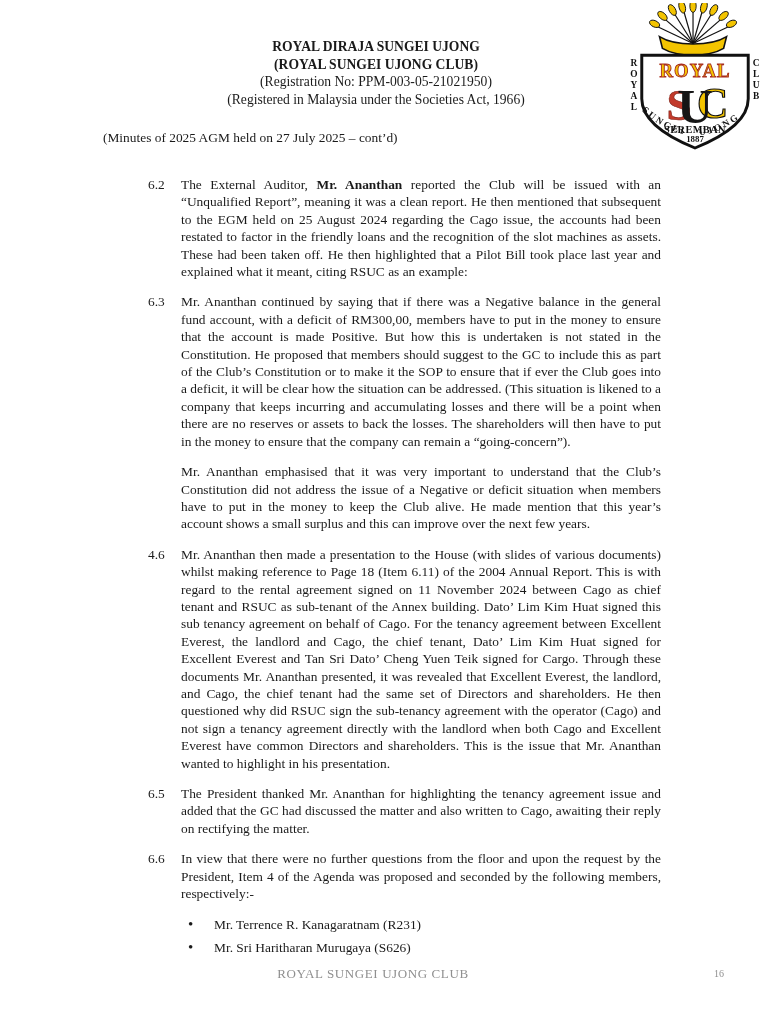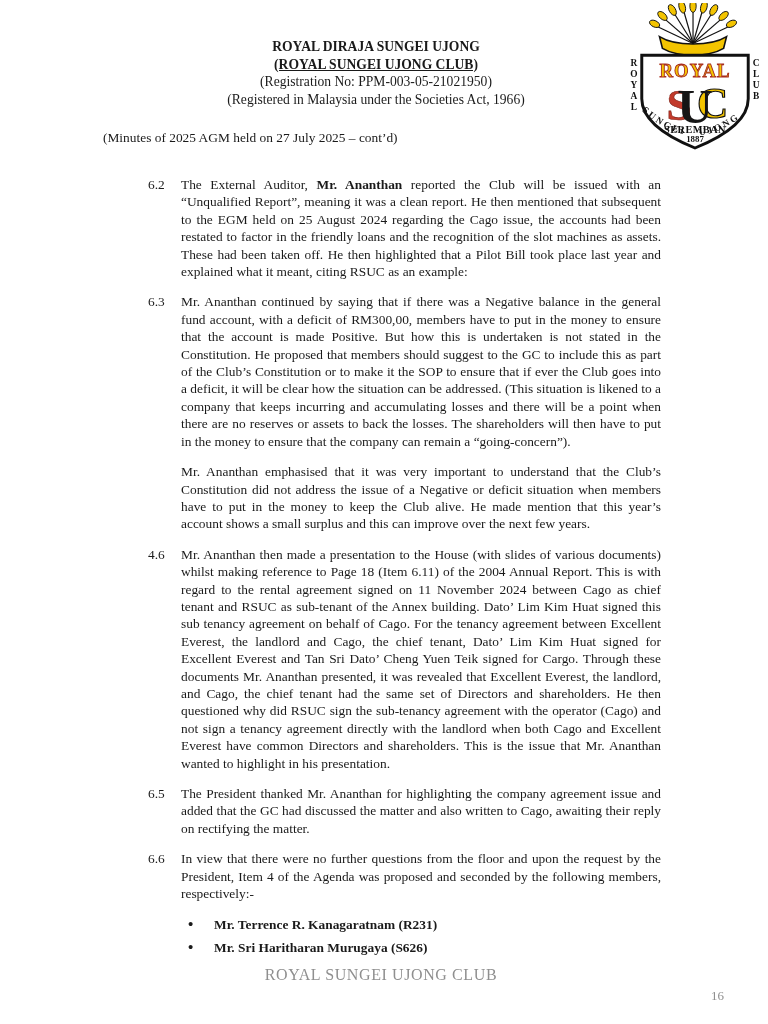--- a/index.html
+++ b/index.html
@@ -14,21 +14,21 @@
   }
   
   .header{
     padding-top:38px;
     width:752px;
     text-align:center;
     font-size:13.6px;
     line-height:17.5px;
   }
   .header .h-bold{font-weight:bold;}
-  .header .h-underline{text-decoration:underline;}
+  .header .h-underline{}
   .minutes-line{
     margin:22px 0 0 103px;
     font-size:13.4px;
   }
   
   .crest{
     position:absolute;
     top:3px;right:4px;
     width:138px;height:152px;
   }
@@ -41,48 +41,48 @@
   }
   .section{display:flex;margin-bottom:13px;}
   .sec-num{width:33px;flex:none;}
   .sec-body{flex:1;text-align:justify;}
   .sec-body p{margin:0;}
   .sec-body p + p{margin-top:13px;}
   .bullet-list{
     list-style:none;
     margin:14px 0 16px 40px;
     padding:0;
-    font-weight:bold;
+    font-weight:normal;
   }
   .bullet-list li{
     position:relative;
     padding-left:26px;
     margin-bottom:5px;
   }
   .bullet-list li::before{
     content:"\2022";
     position:absolute;
     left:0;top:0;
     font-size:15px;
   }
   
   .footer-club{
     position:absolute;
-    top:966px;left:16px;
+    top:966px;left:8px;
     width:730px;
     text-align:center;
     color:#8f8f8f;
-    font-size:16px;
+    font-size:13px;
     letter-spacing:0.6px;
   }
   .footer-page{
     position:absolute;
-    top:988px;right:44px;
+    top:968px;right:44px;
     color:#8f8f8f;
-    font-size:13px;
+    font-size:10px;
   }
   
   .svg-outer-letter{font-family:"Liberation Serif",serif;font-weight:bold;font-size:9.5px;fill:#111;}
   .svg-arc{font-family:"Liberation Serif",serif;font-weight:bold;font-size:9.5px;fill:#111;letter-spacing:2.5px;word-spacing:9px;}
   .svg-royal{font-family:"Liberation Serif",serif;font-weight:bold;font-size:19px;fill:#f3c400;stroke:#a82c20;stroke-width:0.9;letter-spacing:1px;}
   .svg-seremban{font-family:"Liberation Serif",serif;font-weight:bold;font-size:10.5px;fill:#111;letter-spacing:0.4px;}
   .svg-year{font-family:"Liberation Serif",serif;font-weight:bold;font-size:9px;fill:#111;}
   .svg-mono-s{font-family:"Liberation Serif",serif;font-weight:bold;font-size:46px;fill:#c23a2b;stroke:#7a1f15;stroke-width:0.6;}
   .svg-mono-c{font-family:"Liberation Serif",serif;font-weight:bold;font-size:44px;fill:#f3c400;stroke:#111;stroke-width:1.2;}
   .svg-mono-u{font-family:"Liberation Serif",serif;font-weight:bold;font-size:50px;fill:#151515;}
@@ -186,21 +186,21 @@
     <div class="section">
       <div class="sec-num">4.6</div>
       <div class="sec-body">
         <p>Mr. Ananthan then made a presentation to the House (with slides of various documents) whilst making reference to Page 18 (Item 6.11) of the 2004 Annual Report.  This is with regard to the rental agreement signed on 11 November 2024 between Cago as chief tenant and RSUC as sub-tenant of the Annex building.  Dato’ Lim Kim Huat signed this sub tenancy agreement on behalf of Cago.  For the tenancy agreement between Excellent Everest, the landlord and Cago, the chief tenant, Dato’ Lim Kim Huat signed for Excellent Everest and Tan Sri Dato’ Cheng Yuen Teik signed for Cargo.  Through these documents Mr. Ananthan presented, it was revealed that Excellent Everest, the landlord, and Cago, the chief tenant had the same set of Directors and shareholders.  He then questioned why did RSUC sign the sub-tenancy agreement with the operator (Cago) and not sign a tenancy agreement directly with the landlord when both Cago and Excellent Everest have common Directors and shareholders.  This is the issue that Mr. Ananthan wanted to highlight in his presentation.</p>
       </div>
     </div>
 
     <div class="section">
       <div class="sec-num">6.5</div>
       <div class="sec-body">
-        <p>The President thanked Mr. Ananthan for highlighting the company agreement issue and added that the GC had discussed the matter and also written to Cago, awaiting their reply on rectifying the matter.</p>
+        <p>The President thanked Mr. Ananthan for highlighting the tenancy agreement issue and added that the GC had discussed the matter and also written to Cago, awaiting their reply on rectifying the matter.</p>
       </div>
     </div>
 
     <div class="section">
       <div class="sec-num">6.6</div>
       <div class="sec-body">
         <p>In view that there were no further questions from the floor and upon the request by the President, Item 4 of the Agenda was proposed and seconded by the following members, respectively:-</p>
       </div>
     </div>
 

